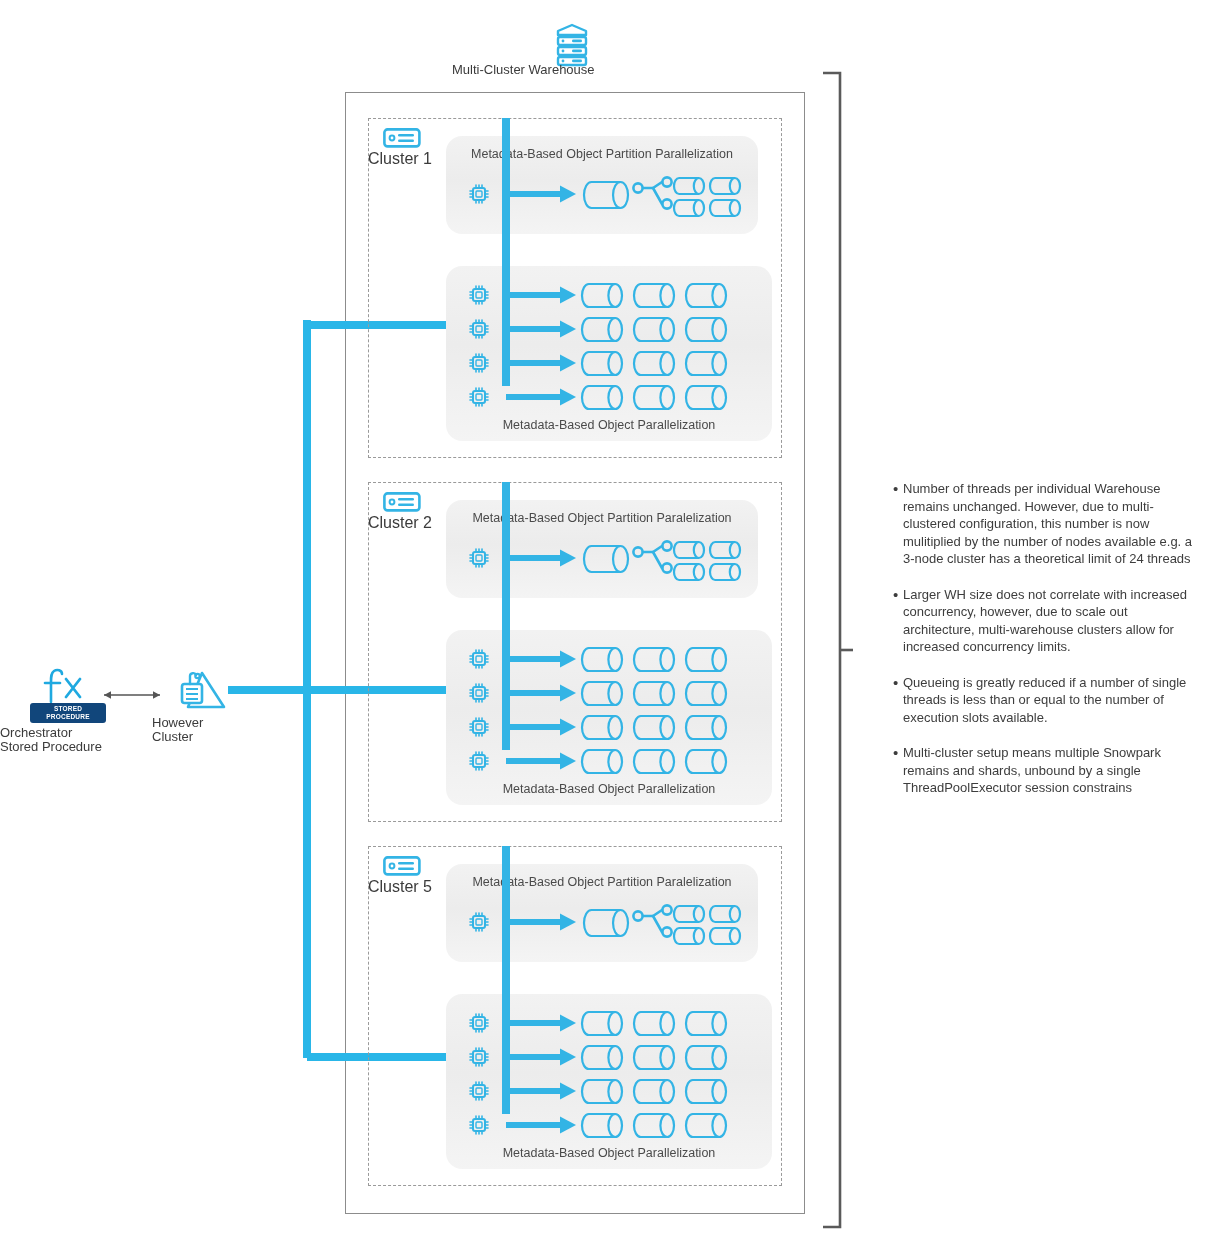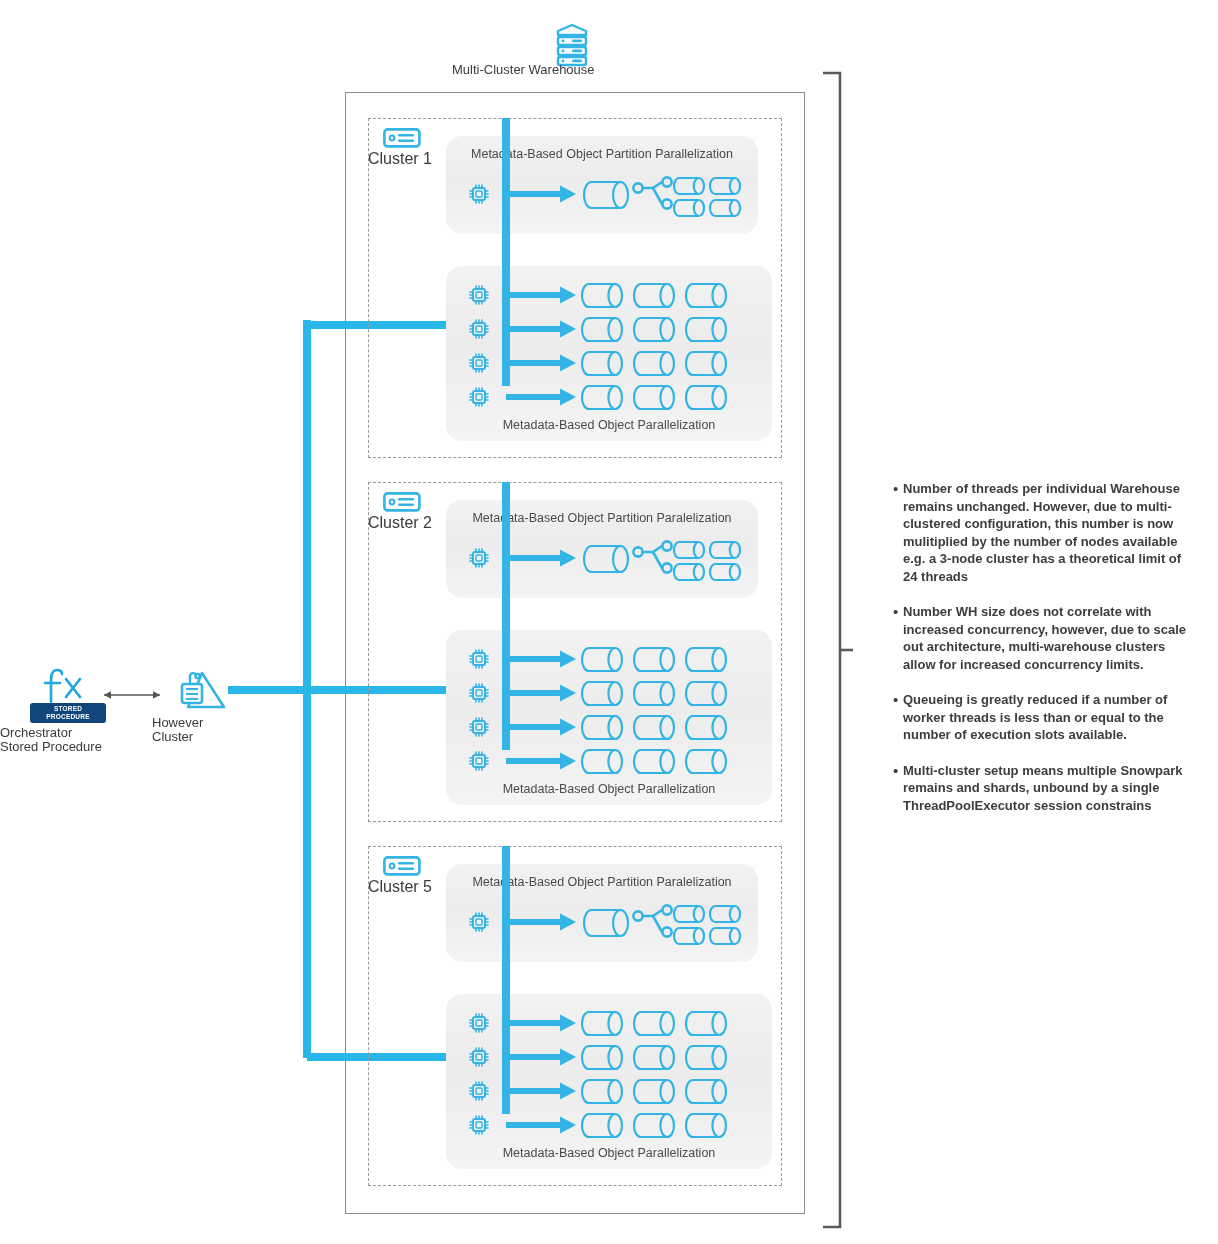--- a/index.html
+++ b/index.html
@@ -67,21 +67,21 @@
   .note-bullet {
     flex: 0 0 auto;
     width: 10px;
     font-size: 15px;
     line-height: 17px;
     color: #3d3d3d;
   }
   .note-text {
     font-size: 13px;
     line-height: 17.5px;
-    font-weight: bold;
+    font-weight: normal;
     color: #3d3d3d;
   }
 
   
   .sp-badge {
     background: #11467b;
     color: #ffffff;
     font-size: 6.5px;
     font-weight: bold;
     line-height: 8px;
@@ -170,25 +170,25 @@
     </svg>
   </div>
 
   <div class="abs notes" style="left:893px; top:480px;">
     <div class="note-item">
       <span class="note-bullet">•</span>
       <span class="note-text">Number of threads per individual Warehouse remains unchanged. However, due to multi-clustered configuration, this number is now mulitiplied by the number of nodes available e.g. a 3-node cluster has a theoretical limit of 24 threads</span>
     </div>
     <div class="note-item">
       <span class="note-bullet">•</span>
-      <span class="note-text">Number WH size does not correlate with increased concurrency, however, due to scale out architecture, multi-warehouse clusters allow for increased concurrency limits.</span>
+      <span class="note-text">Larger WH size does not correlate with increased concurrency, however, due to scale out architecture, multi-warehouse clusters allow for increased concurrency limits.</span>
     </div>
     <div class="note-item">
       <span class="note-bullet">•</span>
-      <span class="note-text">Queueing is greatly reduced if a number of worker threads is less than or equal to the number of execution slots available.</span>
+      <span class="note-text">Queueing is greatly reduced if a number of single threads is less than or equal to the number of execution slots available.</span>
     </div>
     <div class="note-item">
       <span class="note-bullet">•</span>
       <span class="note-text">Multi-cluster setup means multiple Snowpark remains and shards, unbound by a single ThreadPoolExecutor session constrains</span>
     </div>
   </div>
 
   <div id="clusters-host">
       <div class="abs cluster-box" style="left:368px; top:118px; width:412px; height:338px;"></div>
       <div class="abs" style="left:383px; top:128px;">

